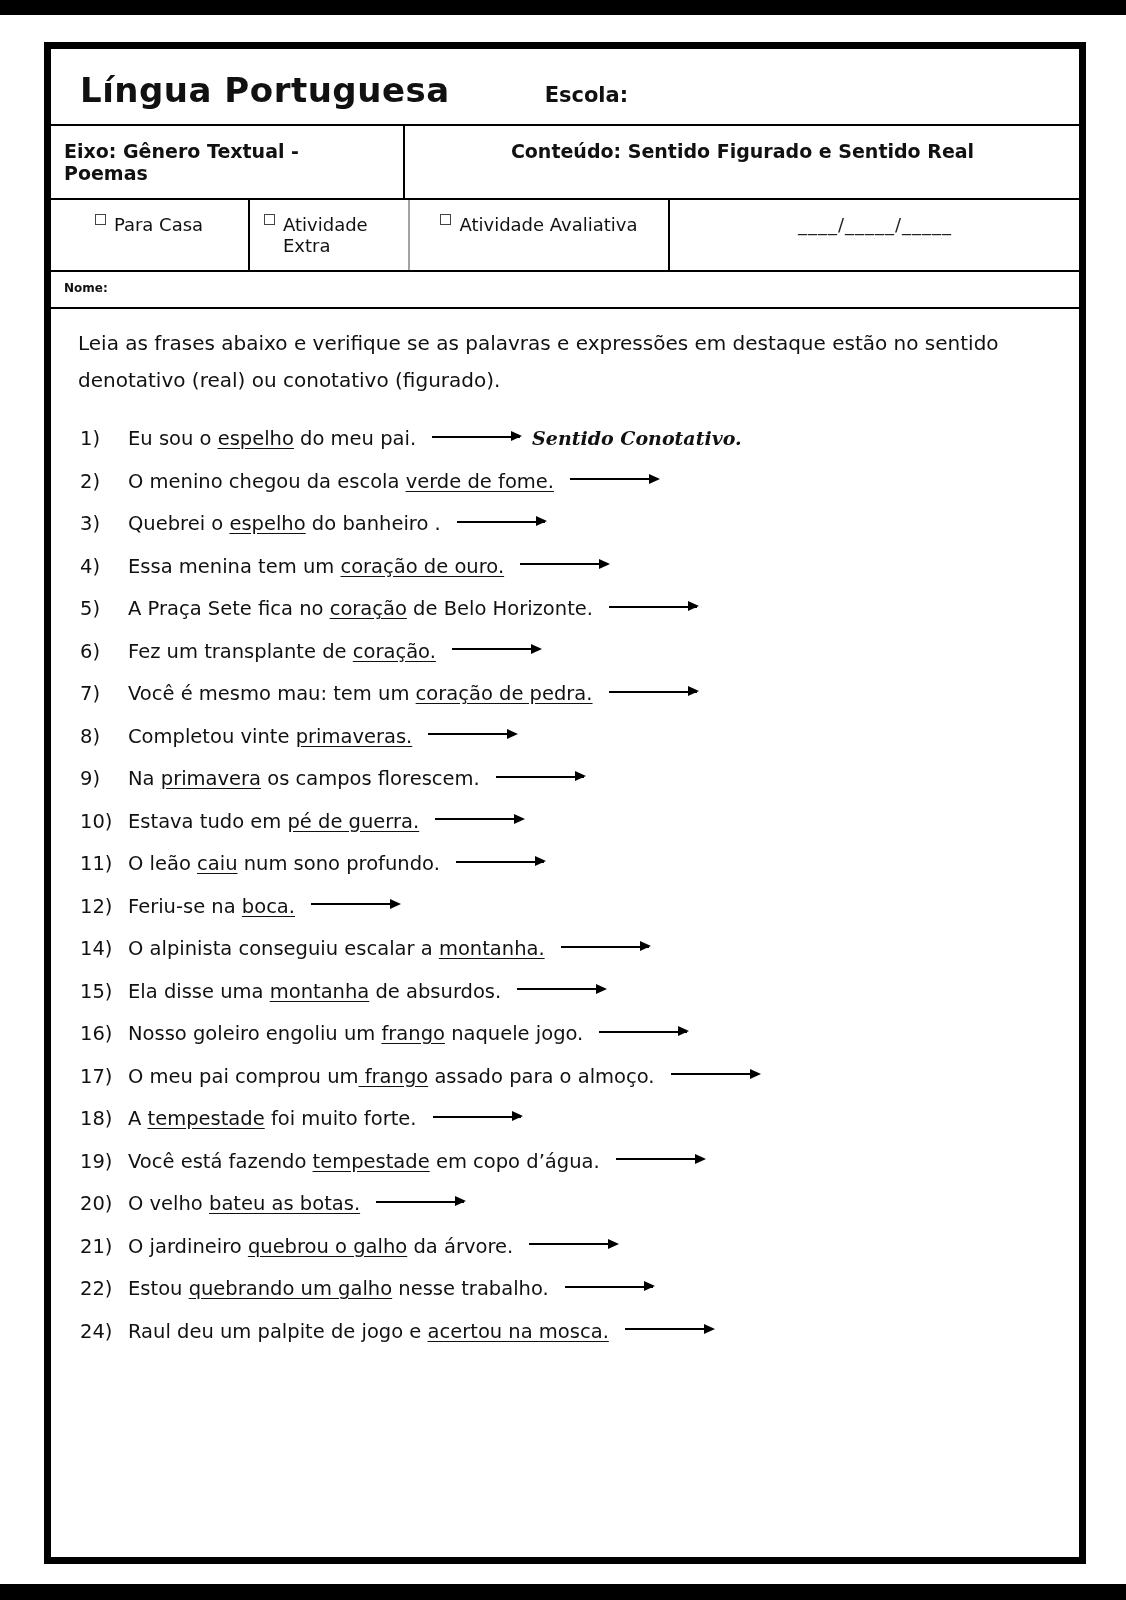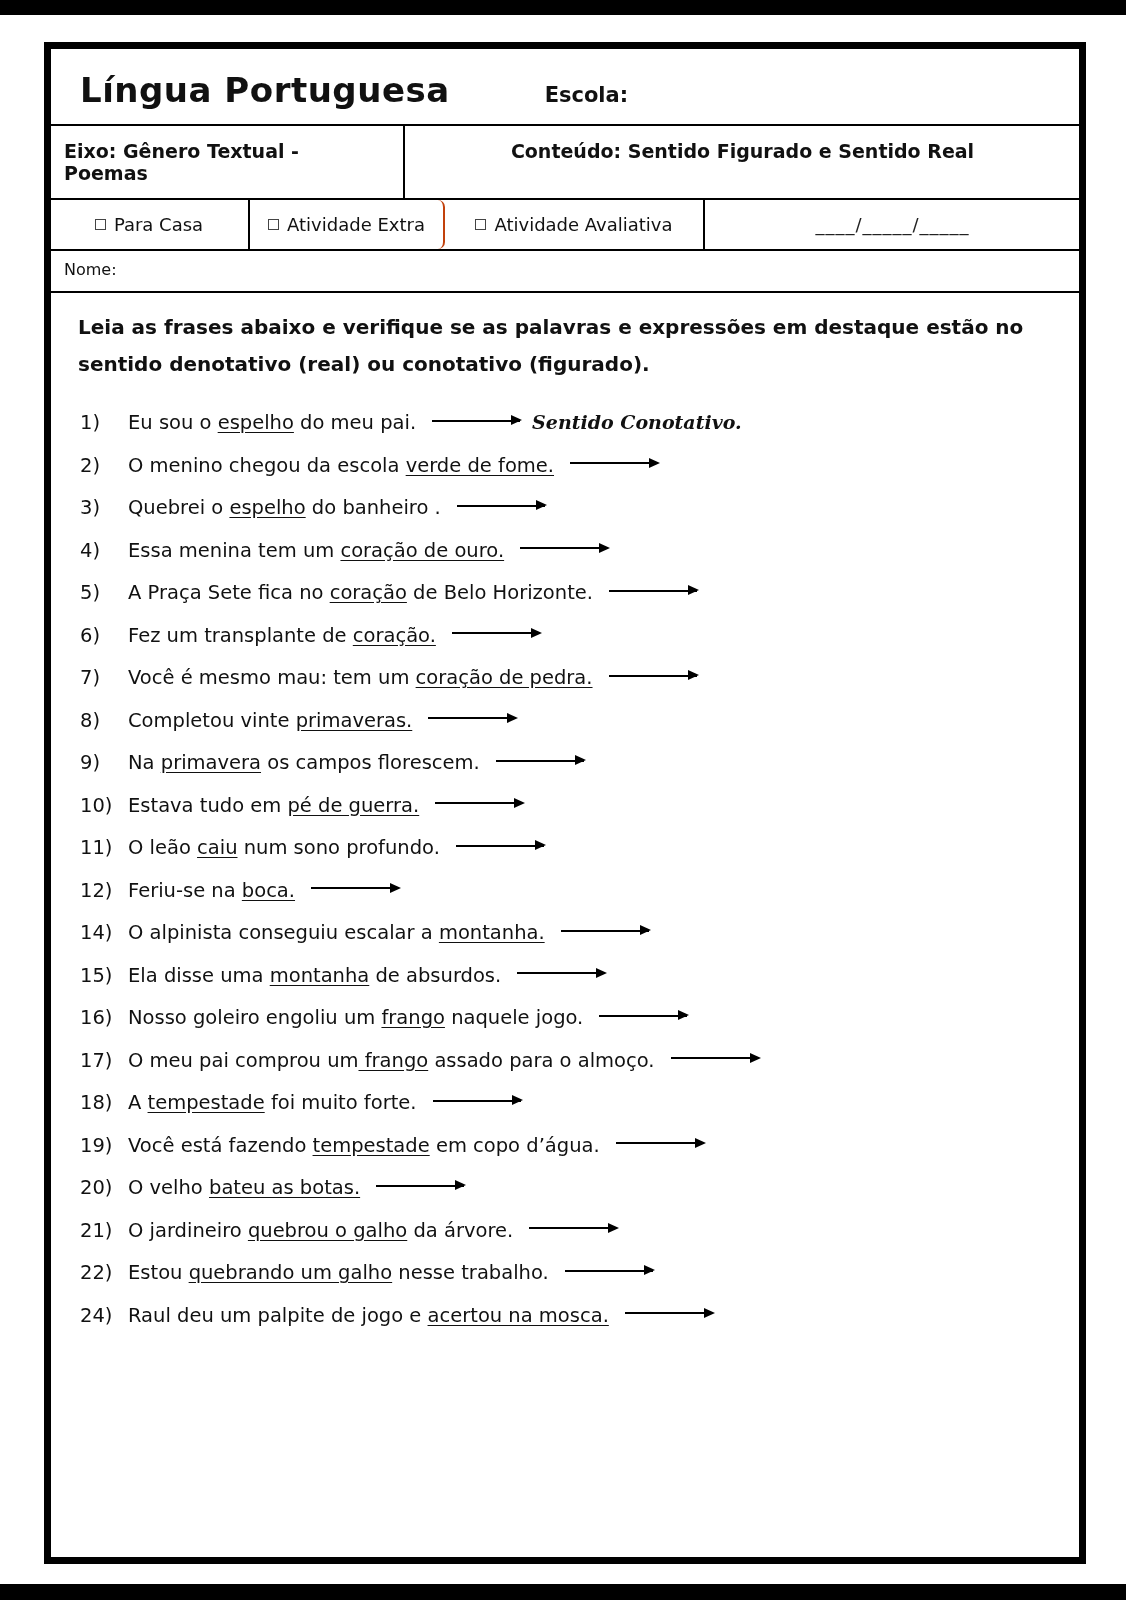--- a/index.html
+++ b/index.html
@@ -16,31 +16,31 @@
     background:#fff;
   }
   
   .header-top{display:flex;align-items:baseline;padding:22px 26px 14px 30px;text-align:center;}
   .title{font-size:34px;font-weight:bold;letter-spacing:.5px;}
   .escola{font-size:21px;font-weight:bold;margin-left:95px;}
   .row{display:flex;border-top:2px solid #000;}
   .cell{padding:14px 14px;font-size:19px;font-weight:bold;box-sizing:border-box;}
   .eixo-cell{width:355px;border-right:2px solid #000;}
   .conteudo-cell{flex:1;text-align:center;}
-  .cb-row .cell{font-weight:normal;font-size:18px;display:flex;align-items:center;justify-content:center;}
+  .cb-row .cell{font-weight:normal;font-size:18px;display:flex;align-items:flex-start;justify-content:center;}
   .cb-cell1{width:200px;border-right:2px solid #000;}
-  .cb-cell2{width:195px;border-right:2px solid #c2410c;border-radius:7px;}
+  .cb-cell2{width:160px;border-right:2px solid #a3a3a3;}
   .cb-cell3{width:260px;border-right:2px solid #000;}
   .date-cell{flex:1;letter-spacing:1px;color:#222;}
   .checkbox{display:inline-block;width:9px;height:9px;border:1.5px solid #444;margin-right:8px;flex:none;}
   .nome-row{border-top:2px solid #000;border-bottom:2px solid #000;}
-  .nome-cell{font-weight:normal;font-size:16px;padding:9px 14px 12px;}
+  .nome-cell{font-weight:bold;font-size:12px;padding:9px 14px 12px;}
   
   .instructions{
-    padding:16px 26px 6px 28px;font-size:20px;font-weight:bold;line-height:1.85;
+    padding:16px 26px 6px 28px;font-size:20px;font-weight:normal;line-height:1.85;
   }
   
   .list{padding:22px 20px 0 30px;}
   .item{display:flex;align-items:baseline;margin-bottom:19.5px;font-size:19.5px;}
   .num{width:48px;flex:none;}
   .txt{flex:1;}
   .u{text-decoration:underline;text-underline-offset:3px;}
   .arrow{
     display:inline-block;vertical-align:middle;margin-left:16px;margin-right:4px;
     width:88px;height:2px;background:#000;position:relative;top:-3px;

